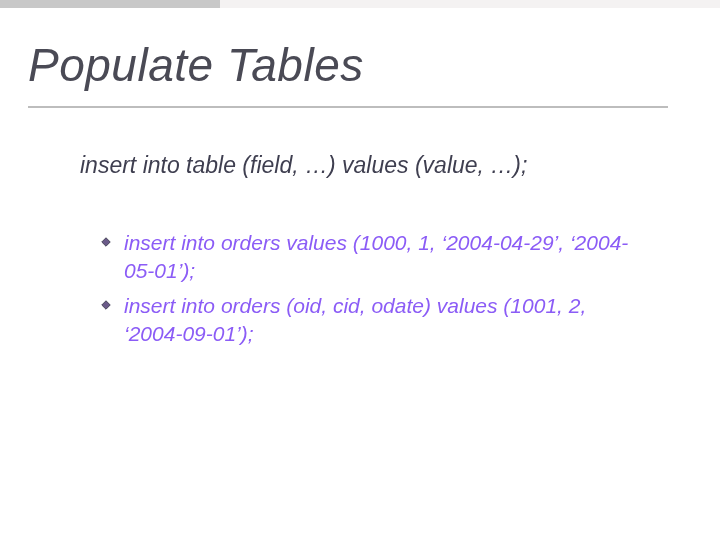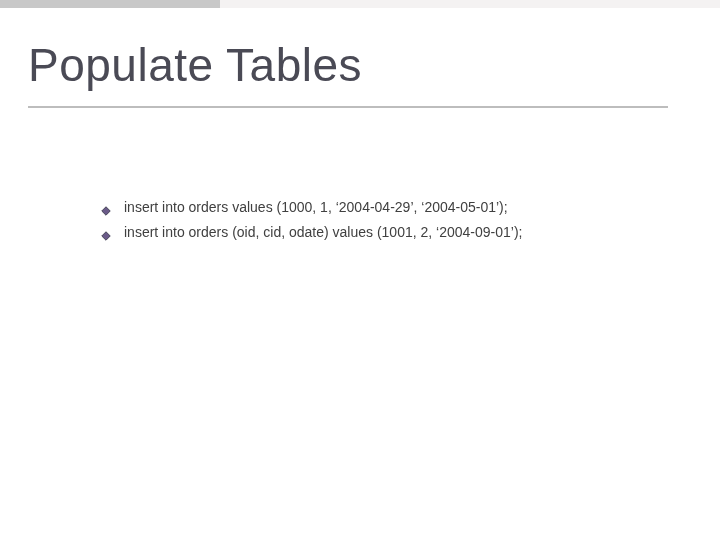--- a/index.html
+++ b/index.html
@@ -10,20 +10,21 @@
     background: #ffffff;
     font-family: Verdana, Geneva, sans-serif;
     color: #3a3a4a;
     overflow: hidden;
   }
   .slide {
     position: relative;
     width: 720px;
     height: 452px;
     box-sizing: border-box;
+    font-style: italic;
   }
   .topbar {
     position: absolute;
     top: 0;
     left: 0;
     height: 8px;
     width: 100%;
     display: flex;
   }
   .topbar .seg-grey {
@@ -76,41 +77,42 @@
   }
   .bullet {
     flex: 0 0 auto;
     width: 12px;
     height: 12px;
     margin-top: 7px;
     margin-right: 12px;
   }
   .bullet svg { display: block; }
   .ex-text {
-    font-size: 14px;
-    color: #404040;
+    font-size: 21px;
+    color: #8b5cf6;
     line-height: 1.35;
     max-width: 520px;
   }
 </style>
 </head>
 <body>
 
 <div class="slide">
 
   <div class="topbar">
     <div class="seg-grey"></div>
     <div class="seg-light"></div>
   </div>
 
   <div class="title">Populate Tables</div>
   <div class="title-underline"></div>
 
   <div class="content">
 
+    <div class="syntax-line">insert into table (field, …) values (value, …);</div>
 
     <div class="examples">
 
       <div class="ex-item">
         <span class="bullet">
           <svg width="12" height="12" viewBox="0 0 12 12">
             <rect x="3" y="3" width="6" height="6" transform="rotate(45 6 6)" fill="#6a5a88" stroke="#3a3a4a" stroke-width="0.8"></rect>
           </svg>
         </span>
         <span class="ex-text">insert into orders values (1000, 1, ‘2004-04-29’, ‘2004-05-01’);</span>

